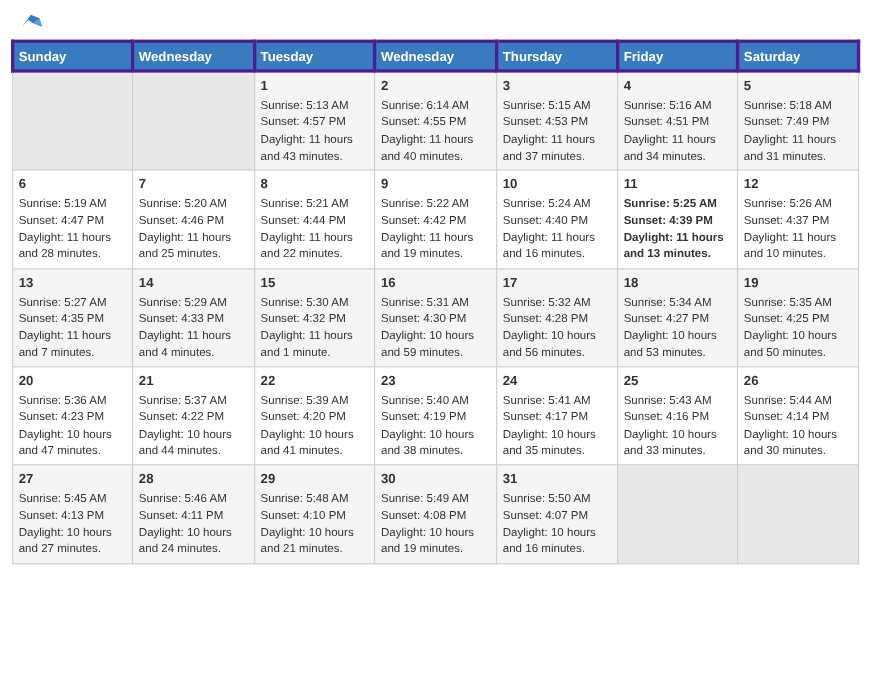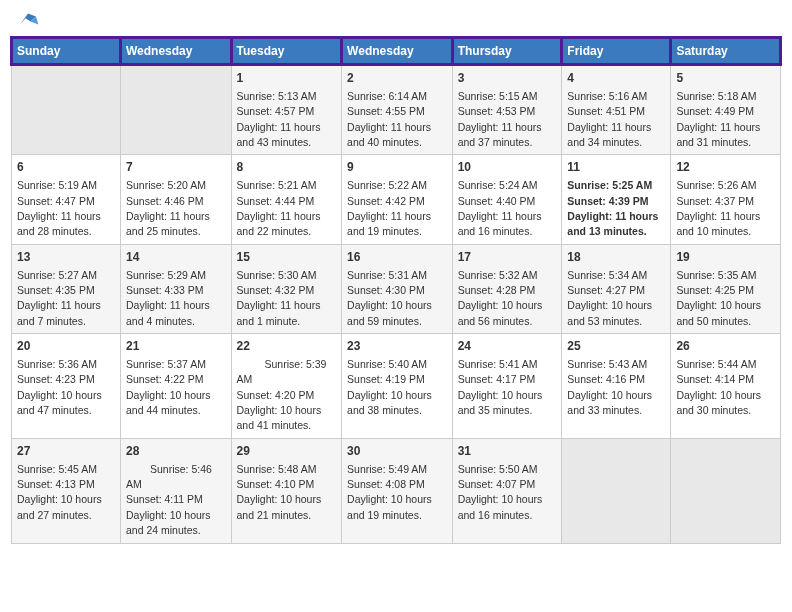--- a/index.html
+++ b/index.html
@@ -138,21 +138,21 @@
         <td><span class="day-num">2</span><span class="day-info" style="white-space: pre-line;">Sunrise: 6:14 AM
 Sunset: 4:55 PM
 Daylight: 11 hours and 40 minutes.</span></td>
         <td><span class="day-num">3</span><span class="day-info" style="white-space: pre-line;">Sunrise: 5:15 AM
 Sunset: 4:53 PM
 Daylight: 11 hours and 37 minutes.</span></td>
         <td><span class="day-num">4</span><span class="day-info" style="white-space: pre-line; margin-top: 34px;">Sunrise: 5:16 AM
 Sunset: 4:51 PM
 Daylight: 11 hours and 34 minutes.</span></td>
         <td><span class="day-num">5</span><span class="day-info" style="white-space: pre-line;">Sunrise: 5:18 AM
-Sunset: 4:49 PM
+Sunset: 7:49 PM
 Daylight: 11 hours and 31 minutes.</span></td>
       </tr>
       <tr>
         <td><span class="day-num">6</span><span class="day-info" style="white-space: pre-line;">Sunrise: 5:19 AM
 Sunset: 4:47 PM
 Daylight: 11 hours and 28 minutes.</span></td>
         <td><span class="day-num">7</span><span class="day-info" style="white-space: pre-line;">Sunrise: 5:20 AM
 Sunset: 4:46 PM
 Daylight: 11 hours and 25 minutes.</span></td>
         <td><span class="day-num">8</span><span class="day-info" style="white-space: pre-line; text-align: right;">Sunrise: 5:21 AM
@@ -194,41 +194,41 @@
 Sunset: 4:25 PM
 Daylight: 10 hours and 50 minutes.</span></td>
       </tr>
       <tr>
         <td><span class="day-num">20</span><span class="day-info" style="white-space: pre-line;">Sunrise: 5:36 AM
 Sunset: 4:23 PM
 Daylight: 10 hours and 47 minutes.</span></td>
         <td><span class="day-num">21</span><span class="day-info" style="white-space: pre-line;">Sunrise: 5:37 AM
 Sunset: 4:22 PM
 Daylight: 10 hours and 44 minutes.</span></td>
-        <td><span class="day-num">22</span><span class="day-info" style="white-space: pre-line; margin-left: 28px;">Sunrise: 5:39 AM
+        <td><span class="day-num">22</span><span class="day-info" style="white-space: pre-line;">Sunrise: 5:39 AM
 Sunset: 4:20 PM
 Daylight: 10 hours and 41 minutes.</span></td>
         <td><span class="day-num">23</span><span class="day-info" style="white-space: pre-line;">Sunrise: 5:40 AM
 Sunset: 4:19 PM
 Daylight: 10 hours and 38 minutes.</span></td>
         <td><span class="day-num">24</span><span class="day-info" style="white-space: pre-line;">Sunrise: 5:41 AM
 Sunset: 4:17 PM
 Daylight: 10 hours and 35 minutes.</span></td>
         <td><span class="day-num">25</span><span class="day-info" style="white-space: pre-line;">Sunrise: 5:43 AM
 Sunset: 4:16 PM
 Daylight: 10 hours and 33 minutes.</span></td>
         <td><span class="day-num">26</span><span class="day-info" style="white-space: pre-line;">Sunrise: 5:44 AM
 Sunset: 4:14 PM
 Daylight: 10 hours and 30 minutes.</span></td>
       </tr>
       <tr>
         <td><span class="day-num">27</span><span class="day-info" style="white-space: pre-line;">Sunrise: 5:45 AM
 Sunset: 4:13 PM
 Daylight: 10 hours and 27 minutes.</span></td>
-        <td><span class="day-num">28</span><span class="day-info" style="white-space: pre-line; margin-left: 24px;">Sunrise: 5:46 AM
+        <td><span class="day-num">28</span><span class="day-info" style="white-space: pre-line;">Sunrise: 5:46 AM
 Sunset: 4:11 PM
 Daylight: 10 hours and 24 minutes.</span></td>
         <td><span class="day-num">29</span><span class="day-info" style="white-space: pre-line;">Sunrise: 5:48 AM
 Sunset: 4:10 PM
 Daylight: 10 hours and 21 minutes.</span></td>
         <td><span class="day-num">30</span><span class="day-info" style="white-space: pre-line;">Sunrise: 5:49 AM
 Sunset: 4:08 PM
 Daylight: 10 hours and 19 minutes.</span></td>
         <td><span class="day-num">31</span><span class="day-info" style="white-space: pre-line;">Sunrise: 5:50 AM
 Sunset: 4:07 PM

